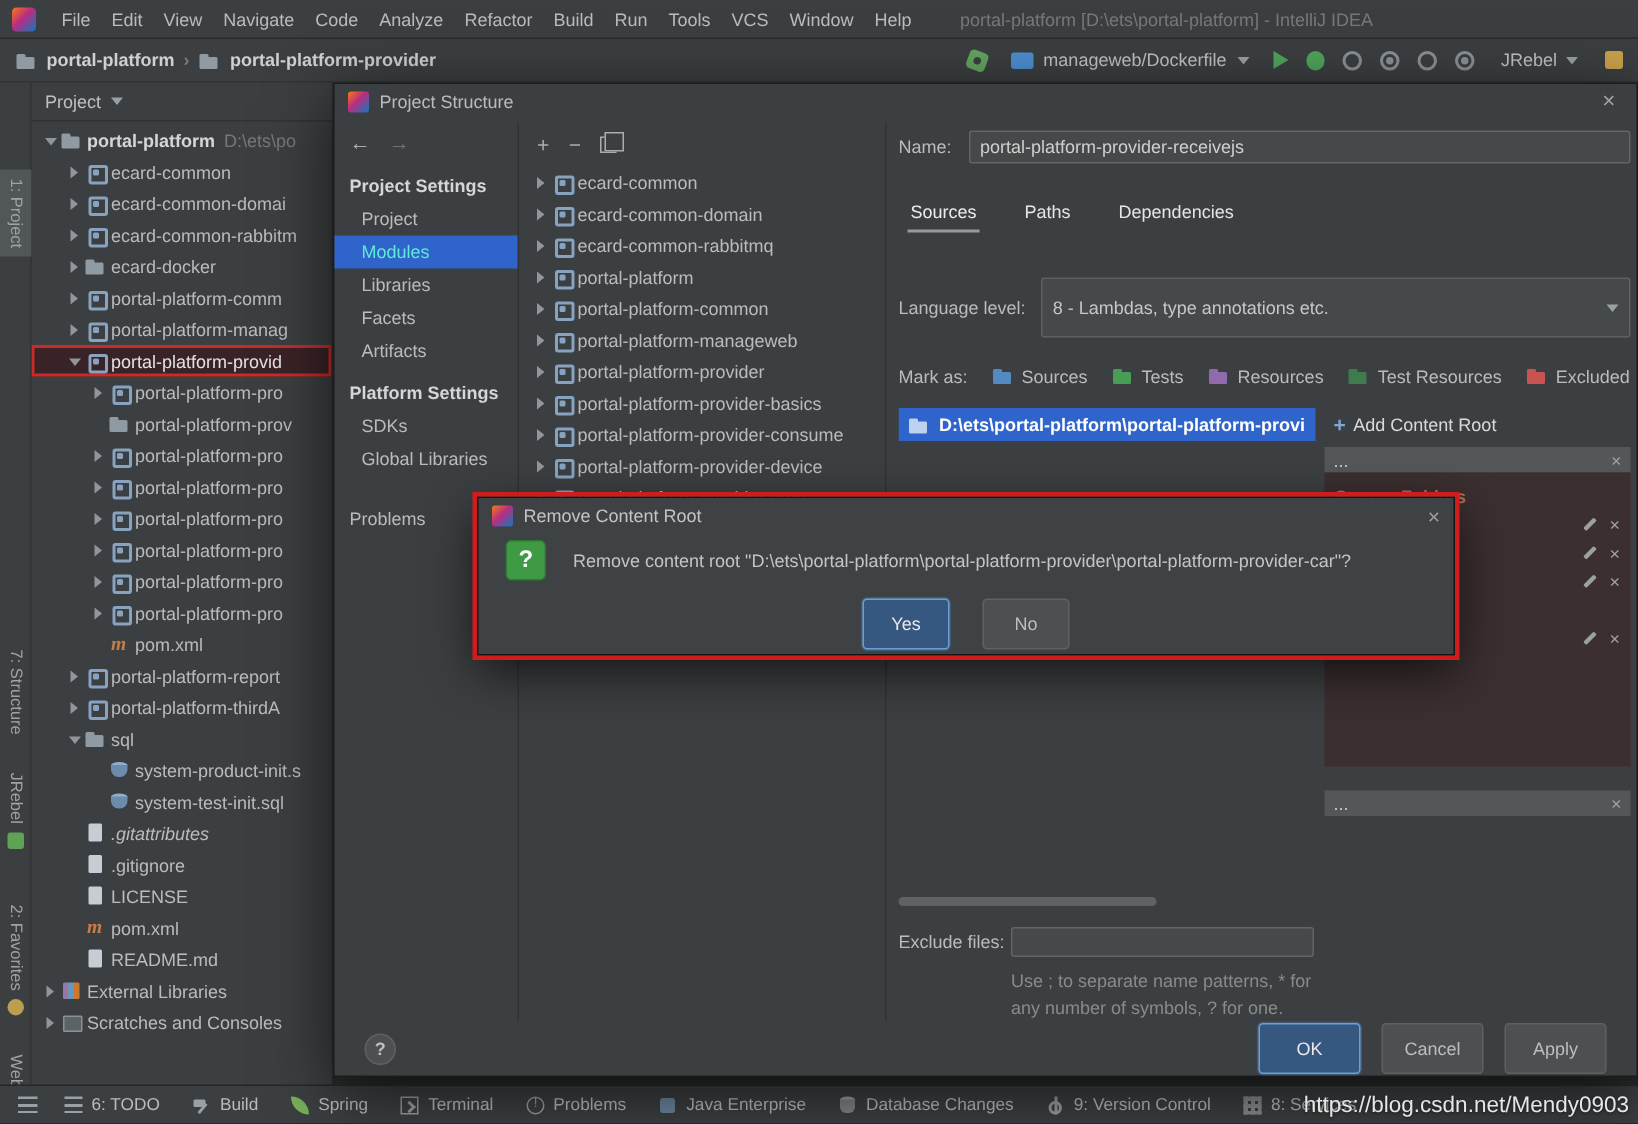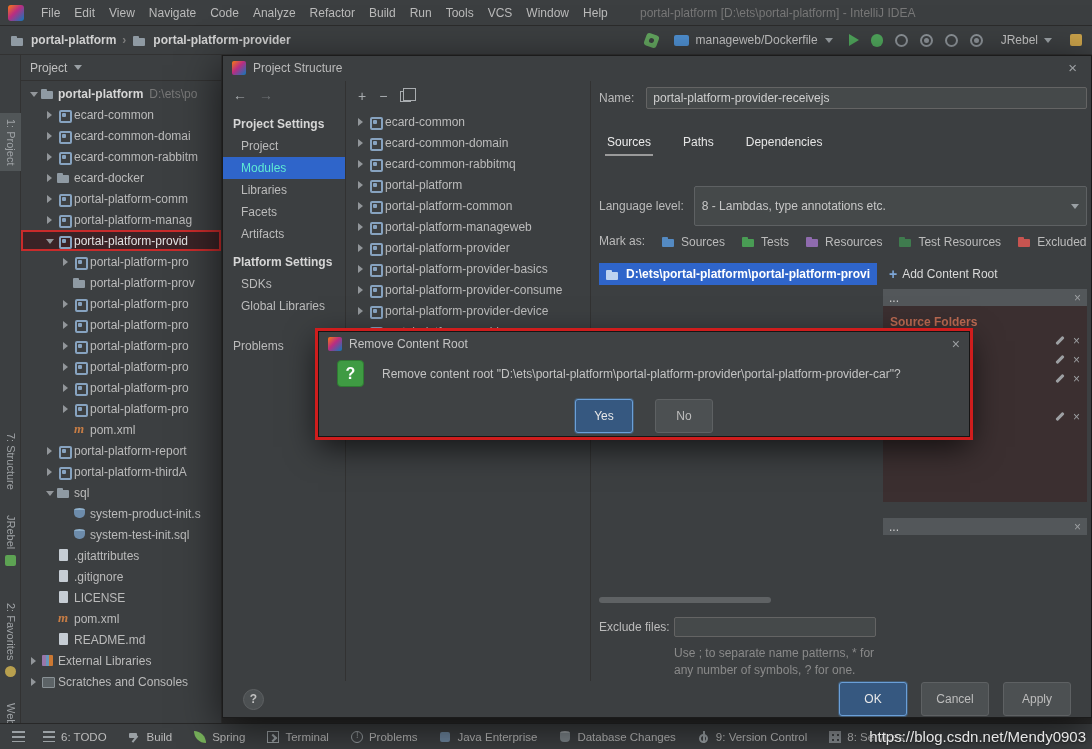--- a/index.html
+++ b/index.html
@@ -90,21 +90,21 @@
   .ps-editor{position:absolute;top:25px;left:368px;right:0;bottom:36px;padding:5px 4px 0 8px;display:flex;flex-direction:column;overflow:hidden}
   .name-row{display:flex;align-items:center;gap:12px;height:24px}
   .flabel{color:#bbbbbb;white-space:nowrap}
   .textfield{flex:1;height:22px;background:#45494a;border:1px solid #646464;border-radius:2px;color:#cfcfcf;padding:0 6px;font:12px "Liberation Sans","DejaVu Sans",sans-serif;outline:none}
   .tabs{display:flex;gap:28px;margin:22px 0 0 6px}
   .tab{padding:3px 2px 5px;color:#e5e5e5}
   .tab.state-active{color:#ececec;border-bottom:2px solid #9a9a9a}
   .lang-row{display:flex;align-items:center;gap:10px;margin-top:30px}
   .combo{flex:1;height:40px;background:#45494a;border:1px solid #5e6163;border-radius:2px;display:flex;align-items:center;padding:0 7px;color:#c7c7c7}
   .combo .cbtn{margin-left:auto;display:flex;align-items:center}
-  .mark-row{display:flex;align-items:flex-start;gap:16px;margin-top:8px;white-space:nowrap}
+  .mark-row{display:flex;align-items:center;gap:16px;margin-top:18px;white-space:nowrap}
   .chip{display:flex;align-items:center;gap:5px;color:#bbbbbb}
   .icon-src .fico{--fc:#548ac2}
   .icon-test .fico{--fc:#499C54}
   .icon-res .fico{--fc:#8f6bae}
   .icon-testres .fico{--fc:#3f7b4e}
   .icon-excl .fico{--fc:#c75450}
   .split{display:flex;margin-top:14px;height:342px}
   .content-tree{flex:1;display:flex;flex-direction:column;padding-right:6px;overflow:hidden}
   .root-bar{height:22px;background:#2f65ca;display:flex;align-items:center;gap:6px;padding:0 6px;color:#ffffff;font-weight:bold;white-space:nowrap;overflow:hidden}
   .root-bar .fico{--fc:#bcd2f0}
@@ -393,21 +393,21 @@
           <span class="path"></span>
         </div>
 
         <div class="row icon-sql arrow-none" style="padding-left: 38px;">
           <span class="arrow"></span>
           <span class="fico"></span>
           <span class="lbl">system-test-init.sql</span>
           <span class="path"></span>
         </div>
 
-        <div class="row icon-text arrow-none" style="padding-left: 22px;">
+        <div class="row icon-text arrow-none" style="padding-left: 22px; font-style: italic;">
           <span class="arrow"></span>
           <span class="fico"></span>
           <span class="lbl">.gitattributes</span>
           <span class="path"></span>
         </div>
 
         <div class="row icon-text arrow-none" style="padding-left: 22px;">
           <span class="arrow"></span>
           <span class="fico"></span>
           <span class="lbl">.gitignore</span>

